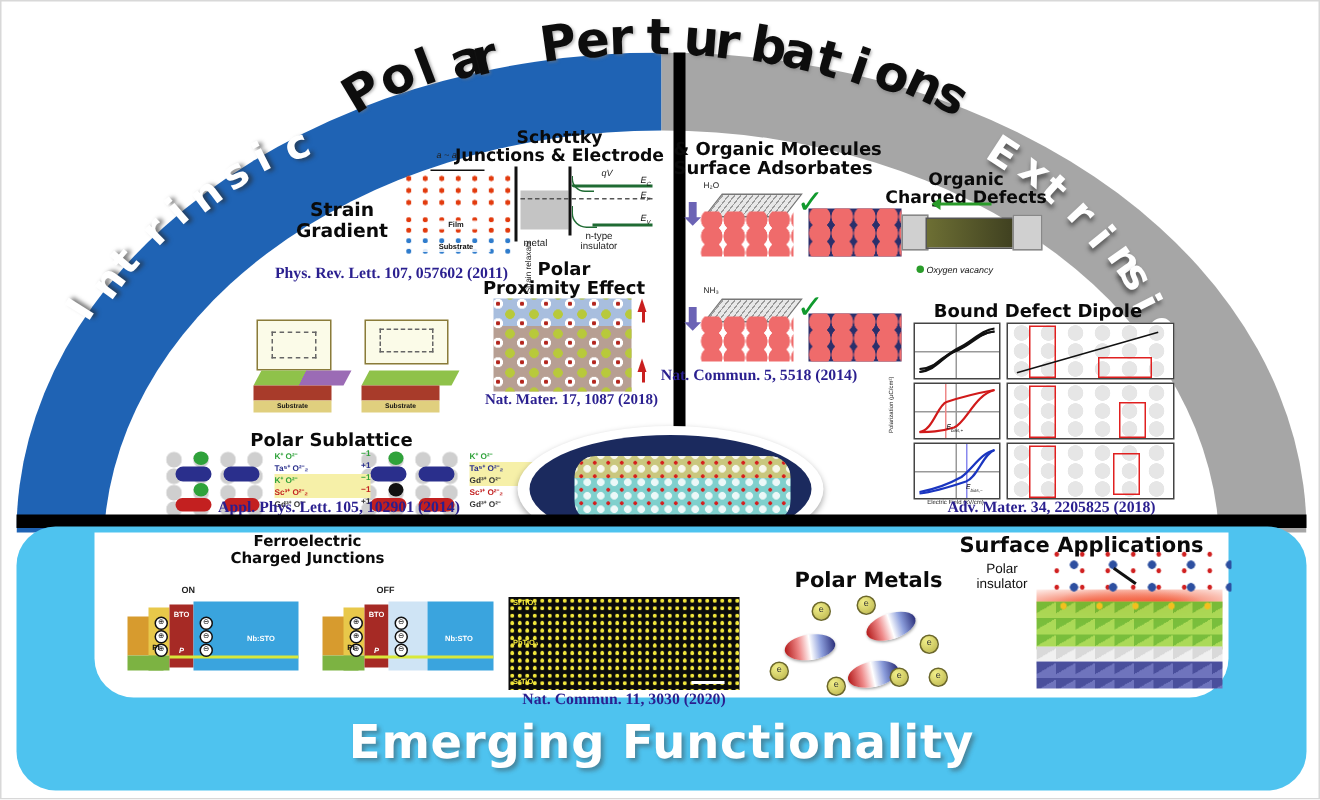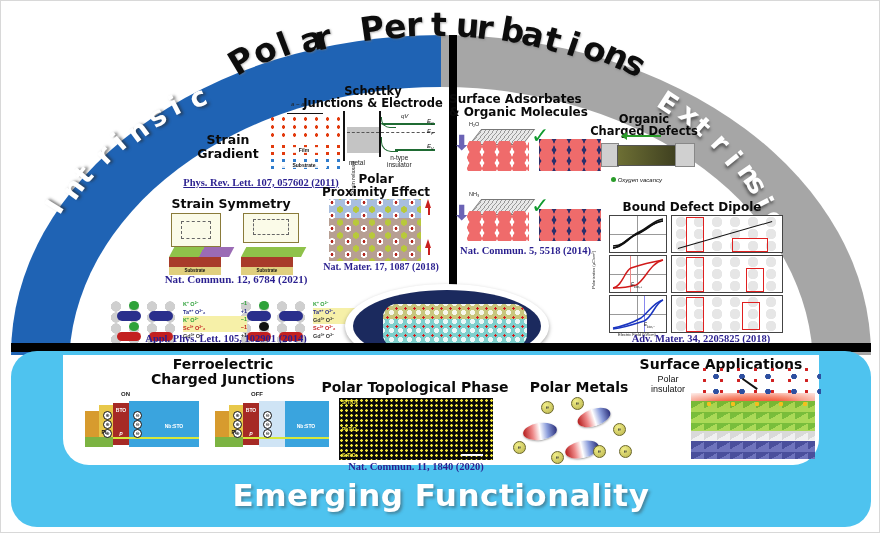--- a/index.html
+++ b/index.html
@@ -186,21 +186,21 @@
         background-size:11px 7px;"></div>
     <div class="latb" style="left:4px;top:46px;width:74px;height:15px;background-size:11px 7px;"></div>
     <div class="boxlbl" style="left:24px;top:36px;width:34px;background:rgba(255,255,255,.85);">Film</div>
     <div class="boxlbl" style="left:18px;top:51px;width:46px;background:rgba(255,255,255,.85);">Substrate</div>
     <div style="position:absolute;left:24px;top:2px;width:36px;height:2px;border-top:1px solid #111;"></div>
   </div>
   <div class="tiny" style="left:290px;top:100px;font-size:6px;font-style:italic;">a ~ a</div>
   <div class="tiny" style="left:349px;top:112px;font-size:5.5px;width:56px;writing-mode:vertical-rl;transform:rotate(180deg);line-height:1.2;">Strain relaxation
 within tens of nm</div>
   <div style="position:absolute;left:360px;top:114px;width:1.5px;height:46px;background:#111;"></div>
-  <div class="cite" style="left:160px;top:176px;width:200px;font-size:10.5px;text-decoration:underline;">Phys. Rev. Lett. 107, 057602 (2011)</div>
+  <div class="cite" style="left:160px;top:176px;width:200px;font-size:10.5px;">Phys. Rev. Lett. 107, 057602 (2011)</div>
 
   <div class="ttl" style="left:302px;top:84px;width:140px;font-size:11.5px;">
     <div>Schottky</div>
     <div>Junctions &amp; Electrode</div>
   </div>
   <div class="fig band-chart" style="left:342px;top:110px;width:92px;height:50px;">
     <div class="metalbox" style="left:2px;top:16px;width:32px;height:26px;"></div>
     <div style="position:absolute;left:34px;top:0;width:1.6px;height:46px;background:#111;"></div>
     <div class="greenline" style="left:36px;top:12px;width:54px;
         background:linear-gradient(90deg,#1f6b33,#1f6b33);border-radius:0 0 0 8px;"></div>
@@ -239,43 +239,42 @@
   <div style="position:absolute;left:424px;top:198px;width:0;height:0;
       border-left:3.5px solid transparent;border-right:3.5px solid transparent;
       border-bottom:9px solid #c91f1f;"></div>
   <div style="position:absolute;left:426.5px;top:206px;width:2px;height:8px;background:#c91f1f;"></div>
   <div style="position:absolute;left:424px;top:238px;width:0;height:0;
       border-left:3.5px solid transparent;border-right:3.5px solid transparent;
       border-bottom:9px solid #c91f1f;"></div>
   <div style="position:absolute;left:426.5px;top:246px;width:2px;height:8px;background:#c91f1f;"></div>
   <div class="cite" style="left:310px;top:260px;width:140px;font-size:10px;">Nat. Mater. 17, 1087 (2018)</div>
 
-  <div class="ttl" style="left:150px;top:196px;width:160px;font-size:12.5px;">Strain Symmetry</div>
   <div class="hatchbox" style="left:170px;top:212px;width:48px;height:32px;"></div>
   <div style="position:absolute;left:180px;top:220px;width:28px;height:16px;border:1px dashed #666;"></div>
   <div class="hatchbox" style="left:242px;top:212px;width:54px;height:28px;"></div>
   <div style="position:absolute;left:252px;top:218px;width:34px;height:14px;border:1px dashed #666;"></div>
 
   <div class="sub-slab" style="left:168px;top:246px;width:60px;height:28px;">
     <div style="position:absolute;left:0;top:0;width:60px;height:10px;
         background:linear-gradient(90deg,#8fc24a 50%,#9b6bb5 50%);
         transform:skewX(-28deg);transform-origin:bottom left;"></div>
     <div style="position:absolute;left:0;top:10px;width:52px;height:10px;background:#a83b2a;"></div>
     <div style="position:absolute;left:0;top:20px;width:52px;height:8px;background:#e0cf7e;"></div>
     <div class="boxlbl" style="left:6px;top:21px;width:40px;font-size:4.5px;">Substrate</div>
   </div>
   <div class="sub-slab" style="left:240px;top:246px;width:60px;height:28px;">
     <div style="position:absolute;left:0;top:0;width:60px;height:10px;background:#8fc24a;
         transform:skewX(-28deg);transform-origin:bottom left;"></div>
     <div style="position:absolute;left:0;top:10px;width:52px;height:10px;background:#a83b2a;"></div>
     <div style="position:absolute;left:0;top:20px;width:52px;height:8px;background:#e0cf7e;"></div>
     <div class="boxlbl" style="left:6px;top:21px;width:40px;font-size:4.5px;">Substrate</div>
   </div>
-  <div class="cite" style="left:130px;top:272px;width:210px;font-size:11px;">Nat. Commun. 12, 6784 (2021)</div>
-
+
+  <div class="ttl" style="left:130px;top:286px;width:180px;font-size:12px;">Polar Sublattice</div>
   <div class="fig" style="left:106px;top:300px;width:74px;height:44px;
        background-image:radial-gradient(circle,#cfcfcf 5px,transparent 5.4px);background-size:18px 11px;">
     <div style="position:absolute;left:22px;top:0px;width:10px;height:9px;border-radius:50%;background:#2fa23a;"></div>
     <div style="position:absolute;left:10px;top:10px;width:24px;height:10px;border-radius:10px;background:#2a2f8c;"></div>
     <div style="position:absolute;left:42px;top:10px;width:24px;height:10px;border-radius:10px;background:#2a2f8c;"></div>
     <div style="position:absolute;left:22px;top:21px;width:10px;height:9px;border-radius:50%;background:#2fa23a;"></div>
     <div style="position:absolute;left:10px;top:31px;width:24px;height:9px;border-radius:9px;background:#c32020;"></div>
     <div style="position:absolute;left:42px;top:31px;width:24px;height:9px;border-radius:9px;background:#c32020;"></div>
   </div>
   <div class="fig" style="left:236px;top:300px;width:74px;height:44px;
@@ -328,22 +327,22 @@
       <span>−1</span>
       </div>
     <div style="display:flex;justify-content:space-between;font-size:5.5px;color:#333;font-weight:bold;height:8px;">
       <span>Gd³⁺ O²⁻</span>
       <span>+1</span>
       </div>
   </div>
   <div class="cite" style="left:110px;top:332px;width:230px;font-size:10.5px;">Appl. Phys. Lett. 105, 102901 (2014)</div>
 
   <div class="ttl" style="left:448px;top:92px;width:150px;font-size:12px;text-align:left;">
+    <div>&amp; Organic Molecules</div>
     <div>Surface Adsorbates</div>
-    <div>&amp; Organic Molecules</div>
   </div>
 
   <div class="tiny" style="left:468px;top:120px;font-size:5.5px;">H₂O</div>
   <div style="position:absolute;left:474px;top:128px;width:52px;height:14px;
        background:repeating-linear-gradient(90deg,#9a9a9a 0 1px,#e8e8e8 1px 4px);
        transform:skewX(-38deg);border:1px solid #777;"></div>
   <div class="downarrow" style="left:452px;top:130px;font-size:21px;">⬇</div>
   <div class="checkmark" style="left:530px;top:122px;font-size:22px;">✓</div>
   <div style="position:absolute;left:466px;top:140px;width:62px;height:30px;
        background-image:radial-gradient(circle,#ef6b6b 7px,transparent 7.4px);background-size:15px 11px;"></div>
@@ -355,21 +354,21 @@
   <div style="position:absolute;left:474px;top:198px;width:52px;height:14px;
        background:repeating-linear-gradient(90deg,#9a9a9a 0 1px,#e8e8e8 1px 4px);
        transform:skewX(-38deg);border:1px solid #777;"></div>
   <div class="downarrow" style="left:452px;top:200px;font-size:21px;">⬇</div>
   <div class="checkmark" style="left:530px;top:192px;font-size:22px;">✓</div>
   <div style="position:absolute;left:466px;top:210px;width:62px;height:30px;
        background-image:radial-gradient(circle,#ef6b6b 7px,transparent 7.4px);background-size:15px 11px;"></div>
   <div style="position:absolute;left:538px;top:208px;width:62px;height:32px;
        background:#2b2f6b;
        background-image:radial-gradient(circle,#ef6b6b 7px,transparent 7.4px);background-size:15px 11px;"></div>
-  <div class="cite" style="left:420px;top:244px;width:170px;font-size:10.5px;text-align:right;">Nat. Commun. 5, 5518 (2014)</div>
+  <div class="cite" style="left:420px;top:244px;width:170px;font-size:10.5px;">Nat. Commun. 5, 5518 (2014)</div>
 
   <div class="ttl" style="left:588px;top:112px;width:110px;font-size:11.5px;">
     <div>Organic</div>
     <div>Charged Defects</div>
   </div>
   <div style="position:absolute;left:600px;top:138px;width:96px;height:32px;">
     <div style="position:absolute;left:0;top:4px;width:16px;height:22px;background:#d0d0d0;border:1px solid #888;"></div>
     <div style="position:absolute;left:16px;top:6px;width:58px;height:19px;
         background:linear-gradient(90deg,#6d6f34,#3f4020);border:1px solid #555;"></div>
     <div style="position:absolute;left:74px;top:4px;width:18px;height:22px;background:#d0d0d0;border:1px solid #888;"></div>
@@ -441,21 +440,21 @@
           <div class="dots"></div>
       </div>
     </div>
   </div>
 
   <div class="black-rule"></div>
   <div class="bottom-band">
     <div class="bottom-inner"></div>
   </div>
 
-  <div class="ttl" style="left:122px;top:356px;width:200px;font-size:14px;">
+  <div class="ttl" style="left:104px;top:356px;width:200px;font-size:10px;">
     <div>Ferroelectric</div>
     <div>Charged Junctions</div>
   </div>
   <div class="tiny" style="left:120px;top:390px;font-size:6px;font-weight:bold;">ON</div>
   <div class="ftj" style="left:84px;top:400px;width:130px;height:50px;">
     <div class="blk" style="left:0;top:10px;width:24px;height:26px;background:#d79b2e;"></div>
     <div class="blk" style="left:0;top:36px;width:24px;height:10px;background:#7cb342;"></div>
     <div class="blk" style="left:14px;top:4px;width:14px;height:32px;background:#e8c84a;"></div>
     <div class="blk" style="left:14px;top:36px;width:14px;height:10px;background:#7cb342;"></div>
     <div class="blk" style="left:28px;top:2px;width:16px;height:42px;background:#a62a25;"></div>
@@ -487,34 +486,33 @@
     <div class="circ" style="left:18px;top:28px;">⊕</div>
     <div class="circ" style="left:48px;top:10px;">⊖</div>
     <div class="circ" style="left:48px;top:19px;">⊖</div>
     <div class="circ" style="left:48px;top:28px;">⊖</div>
     <div class="boxlbl" style="left:12px;top:28px;width:14px;color:#111;">Pt</div>
     <div class="boxlbl" style="left:27px;top:6px;width:18px;color:#fff;">BTO</div>
     <div class="boxlbl" style="left:74px;top:22px;width:34px;color:#fff;">Nb:STO</div>
     <div class="boxlbl" style="left:30px;top:30px;width:12px;color:#fff;font-style:italic;">P</div>
   </div>
 
-  <div class="ttl" style="left:308px;top:379px;width:212px;font-size:14px;">Polar Topological Phase</div>
   <div class="tem" style="left:338px;top:397px;width:154px;height:62px;">
     <div style="position:absolute;inset:0;background-image:
         radial-gradient(circle,#f2e73c 1.15px,transparent 1.5px);
         background-size:5px 5px;"></div>
     <div style="position:absolute;left:0;top:14px;width:154px;height:34px;
         background-image:radial-gradient(ellipse 1.5px 1.1px,#f2e73c 60%,transparent 62%);
         background-size:5px 5px;opacity:.9;"></div>
     <div class="boxlbl" style="left:3px;top:1px;color:#f2e73c;width:28px;text-align:left;">SrTiO₃</div>
     <div class="boxlbl" style="left:3px;top:28px;color:#f2e73c;width:28px;text-align:left;">PbTiO₃</div>
     <div class="boxlbl" style="left:3px;top:54px;color:#f2e73c;width:28px;text-align:left;">SrTiO₃</div>
     <div style="position:absolute;left:122px;top:56px;width:22px;height:2px;background:#fff;"></div>
   </div>
-  <div class="cite" style="left:320px;top:460px;width:190px;font-size:10.5px;">Nat. Commun. 11, 1840 (2020)</div>
+  <div class="cite" style="left:320px;top:460px;width:190px;font-size:10.5px;">Nat. Commun. 11, 3030 (2020)</div>
 
   <div class="ttl" style="left:516px;top:379px;width:124px;font-size:14px;">Polar Metals</div>
   <div class="pmet" style="left:508px;top:396px;width:136px;height:62px;">
     <div class="dip" style="left:14px;top:26px;transform:rotate(-8deg);"></div>
     <div class="dip" style="left:68px;top:12px;transform:rotate(-18deg);"></div>
     <div class="dip" style="left:56px;top:44px;transform:rotate(-12deg);"></div>
     <div class="el" style="left:32px;top:4px;">e</div>
     <div class="el" style="left:62px;top:0px;">e</div>
     <div class="el" style="left:104px;top:26px;">e</div>
     <div class="el" style="left:4px;top:44px;">e</div>

